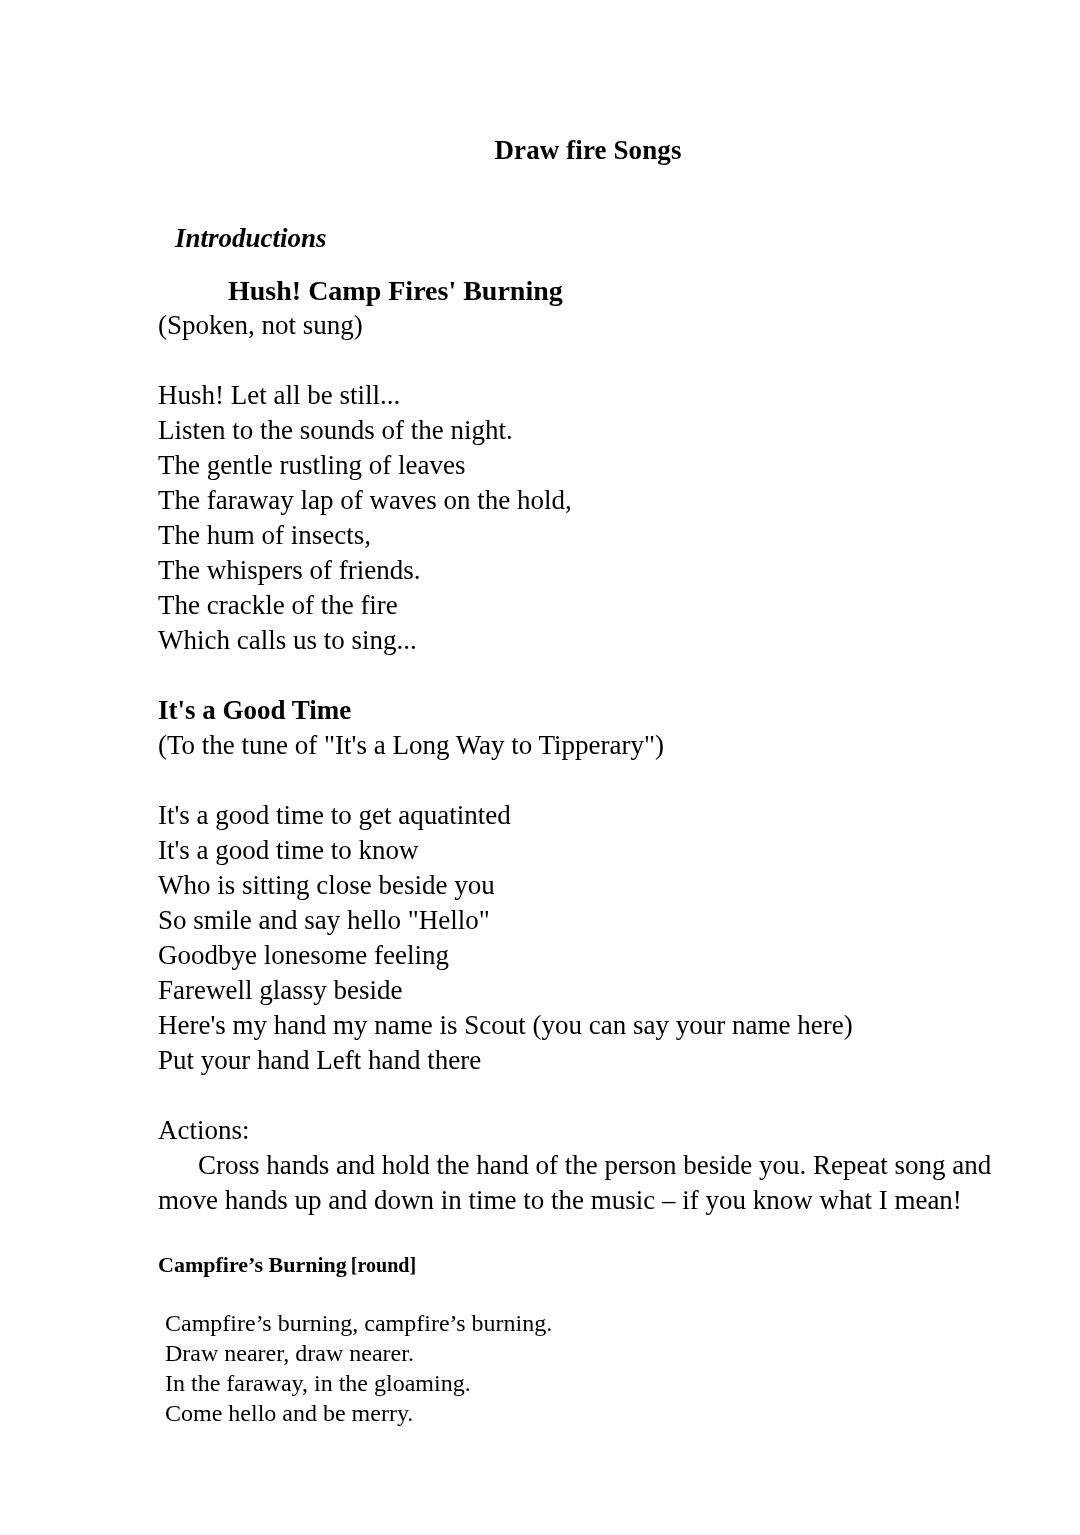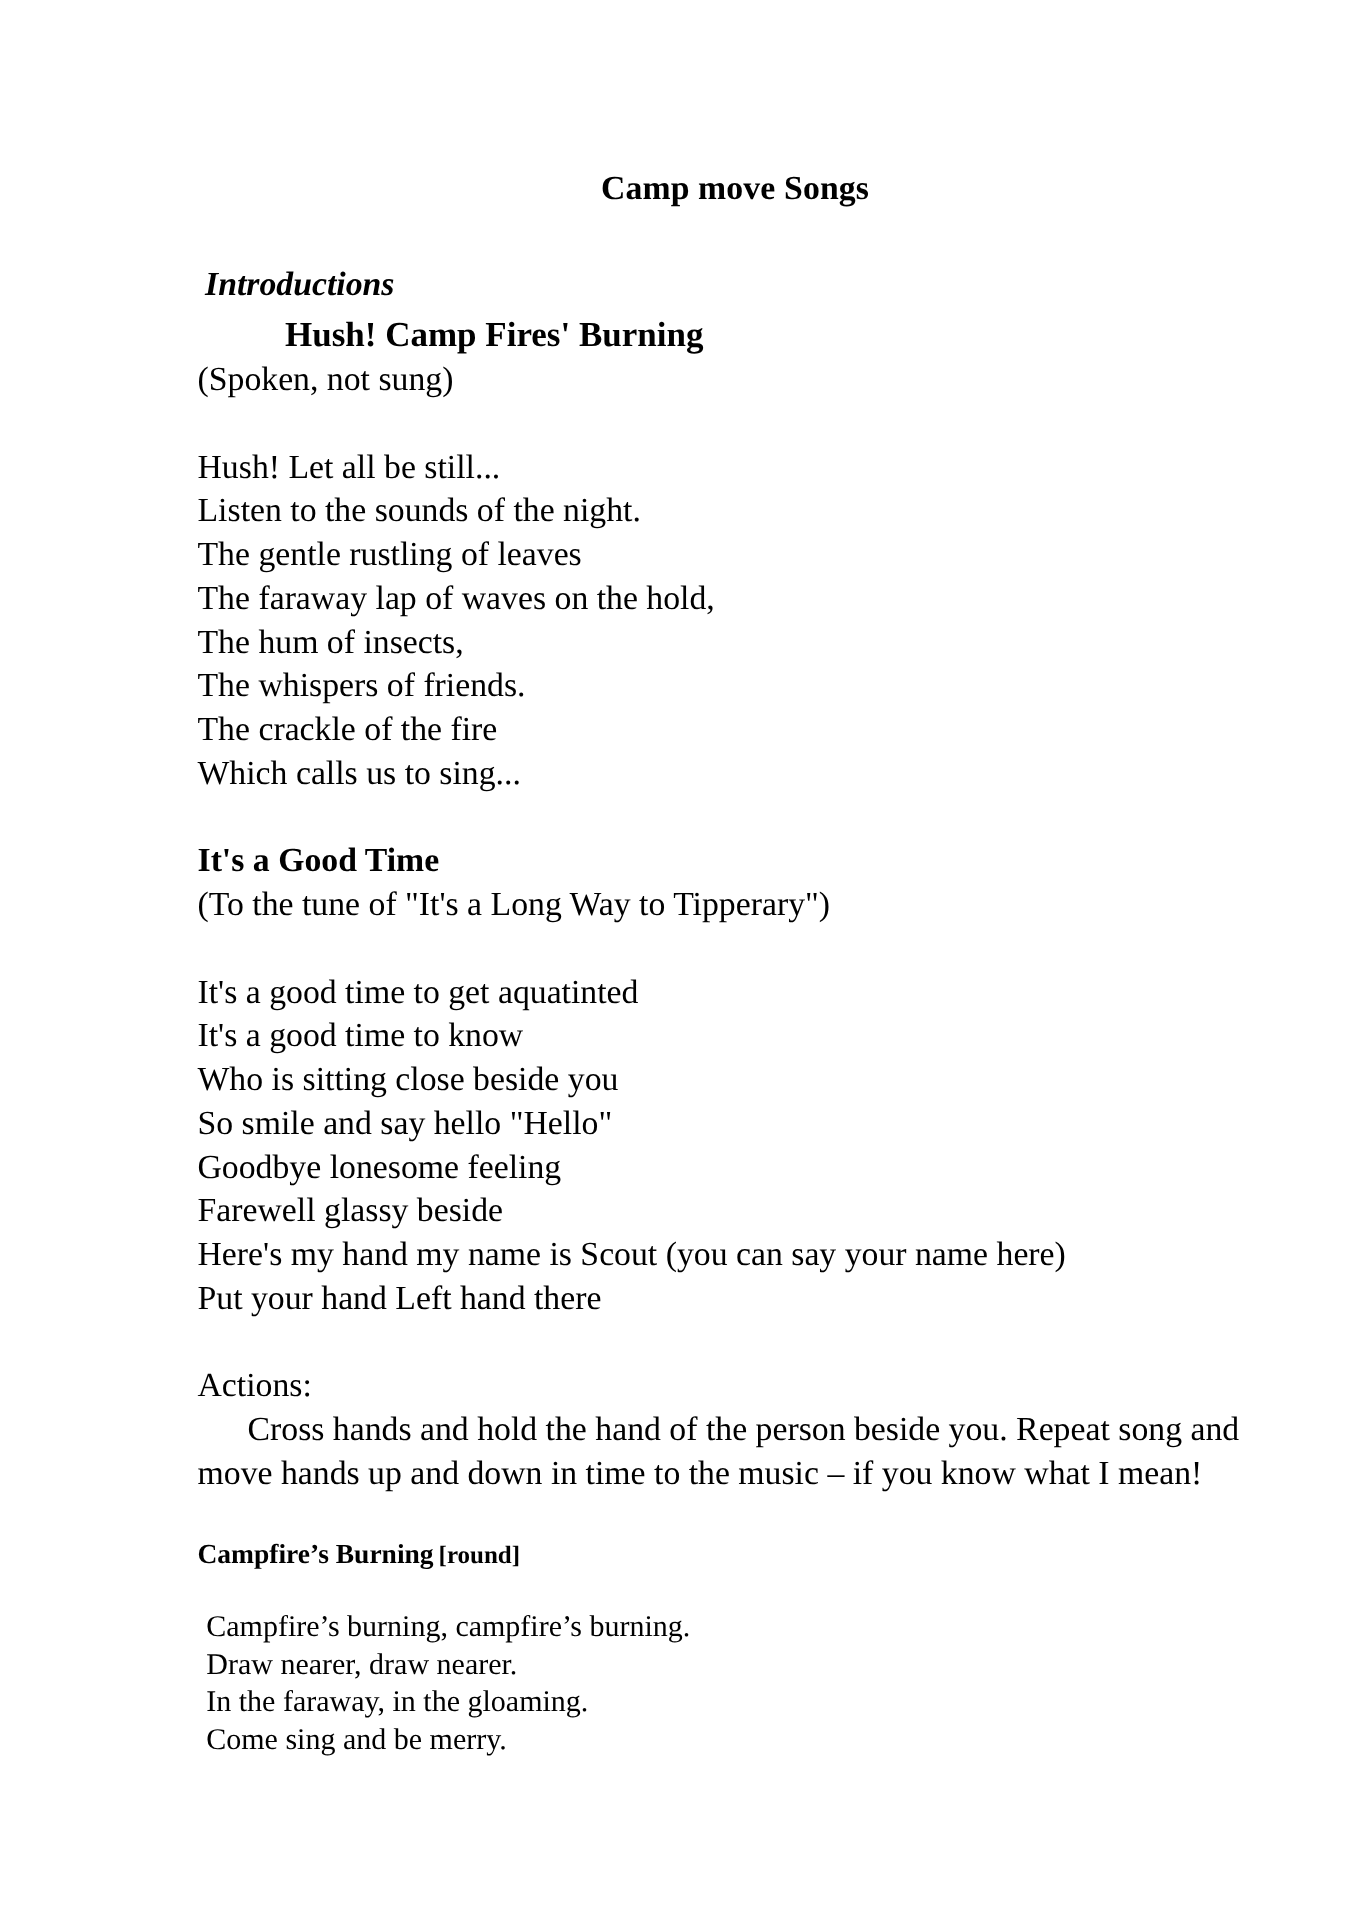--- a/index.html
+++ b/index.html
@@ -42,21 +42,21 @@
     margin: 0;
     padding-top: 133px;
     letter-spacing: 0.1px;
   }
 
   .section-label {
     font-weight: bold;
     font-style: italic;
     font-size: 27px;
     line-height: 35px;
-    margin: 6px;
+    margin: 17px;
     padding-top: 36px;
   }
 
   .song-title-indent {
     font-weight: bold;
     font-size: 28px;
     line-height: 35px;
     margin: 0;
     padding-left: 70px;
   }
@@ -132,21 +132,21 @@
     display: block;
     white-space: pre;
   }
 </style>
 </head>
 <body>
 
 <div class="page">
   <div class="content">
 
-    <h1 class="doc-title">Camp move Songs</h1>
+    <h1 class="doc-title">Draw fire Songs</h1>
 
     <p class="section-label">Introductions</p>
 
     <p class="song-title-indent">Hush! Camp Fires' Burning</p>
 
     <p class="subtitle">(Spoken, not sung)</p>
 
     <span class="blank-line"></span>
 
     <div class="verse">
@@ -186,17 +186,17 @@
     <p class="actions-body">Cross hands and hold the hand of the person beside you. Repeat song and move hands up and down in time to the music – if you know what I mean!</p>
 
     <p class="small-heading">
       <span class="title-part">Campfire’s Burning</span><span> </span><span class="round-part">[round]</span>
     </p>
 
     <div class="small-verse">
       <span class="line">Campfire’s burning, campfire’s burning.</span>
       <span class="line">Draw nearer, draw nearer.</span>
       <span class="line">In the faraway, in the gloaming.</span>
-      <span class="line">Come sing and be merry.</span>
+      <span class="line">Come hello and be merry.</span>
     </div>
 
   </div>
 </div>
 
 </body></html>

